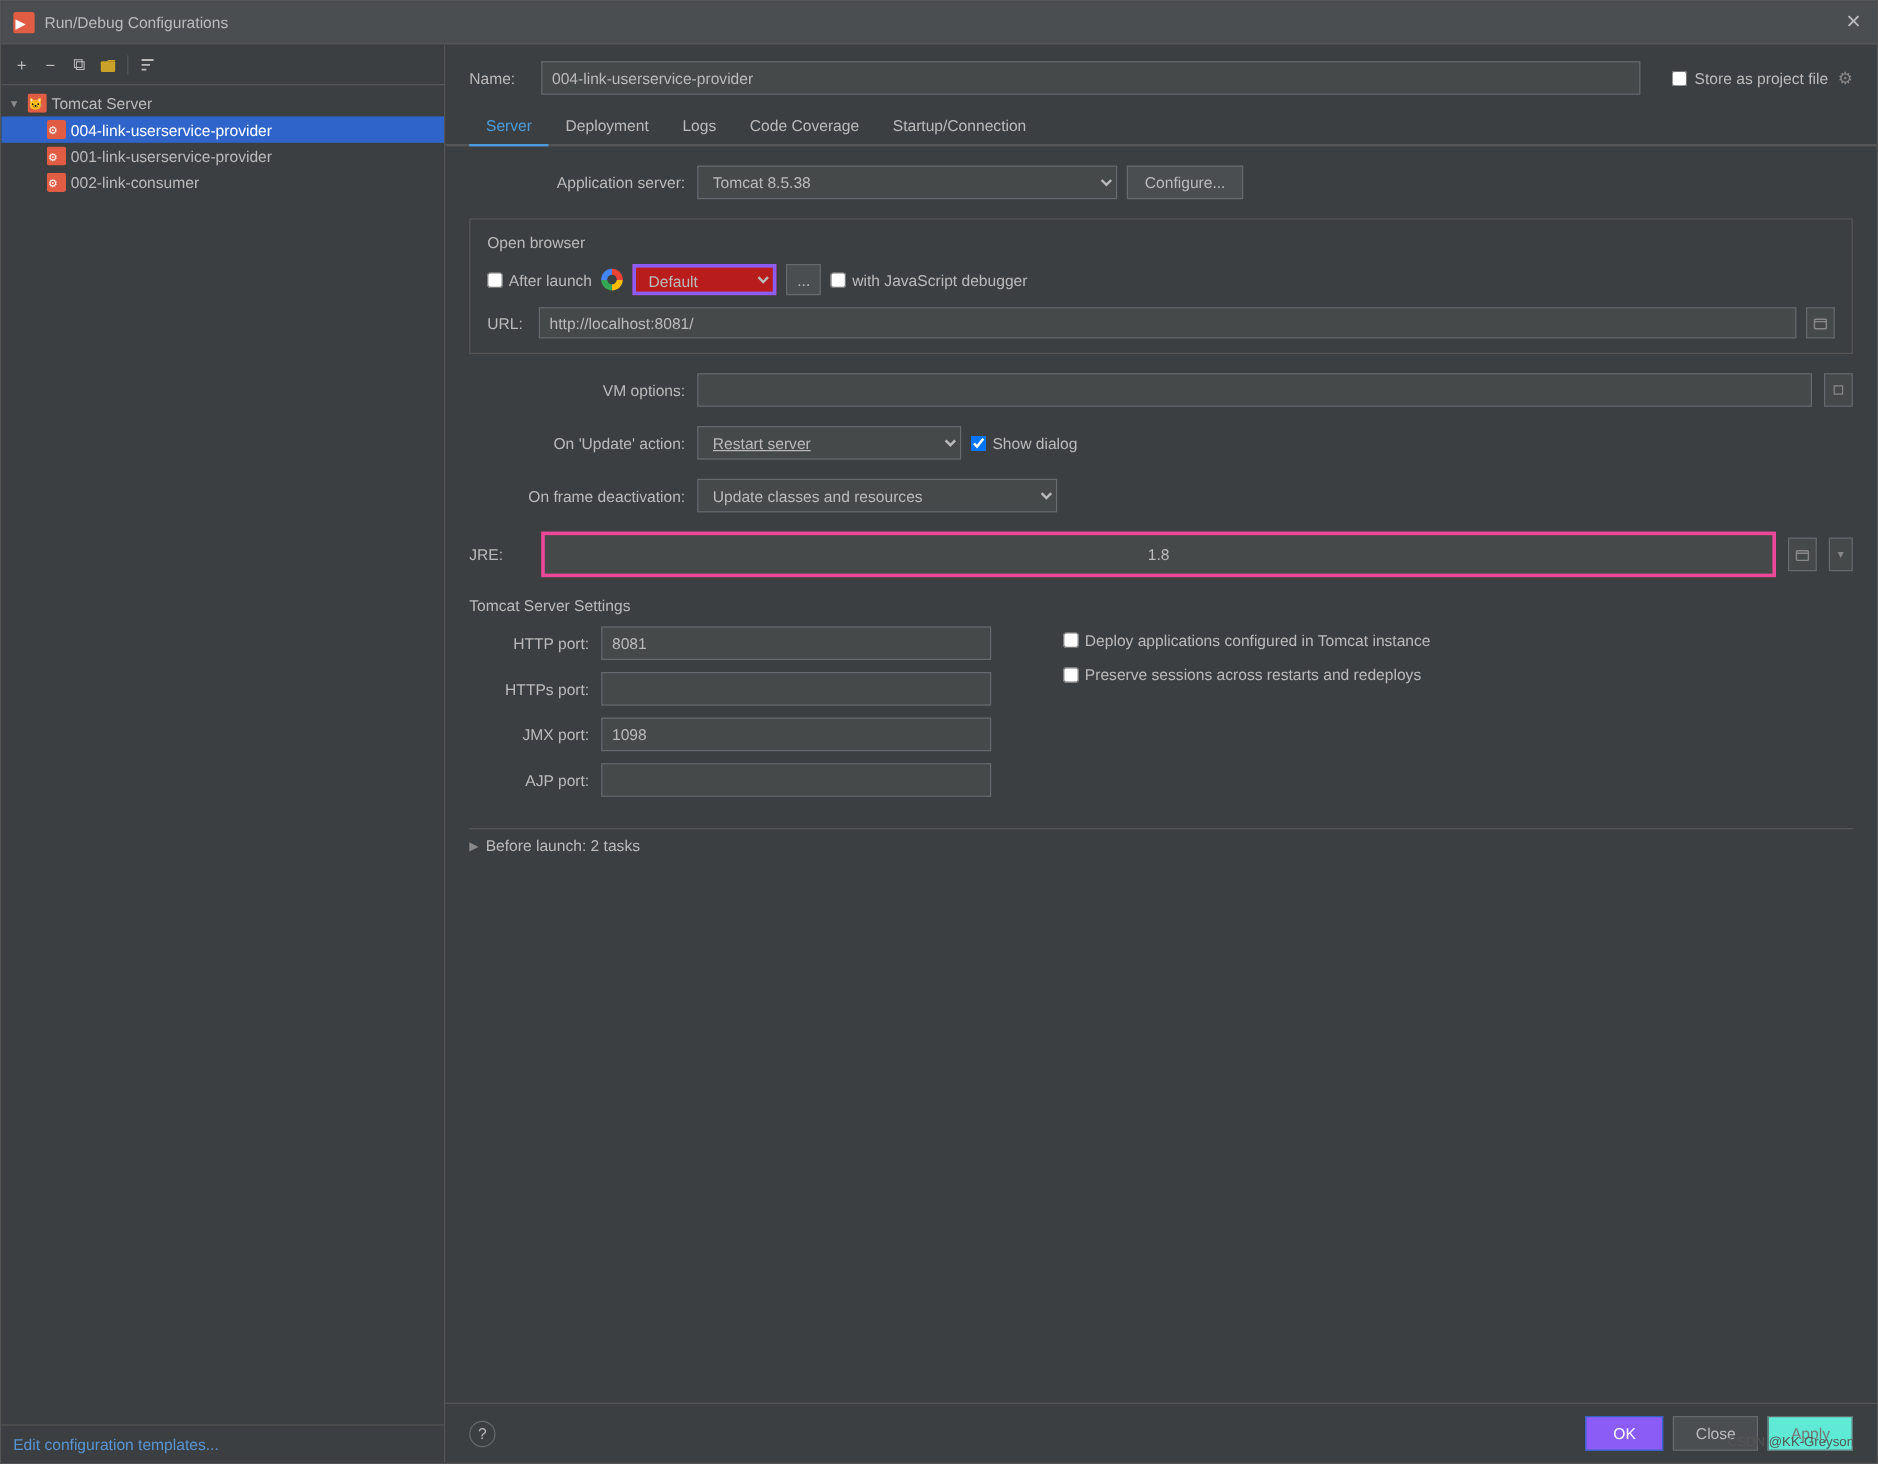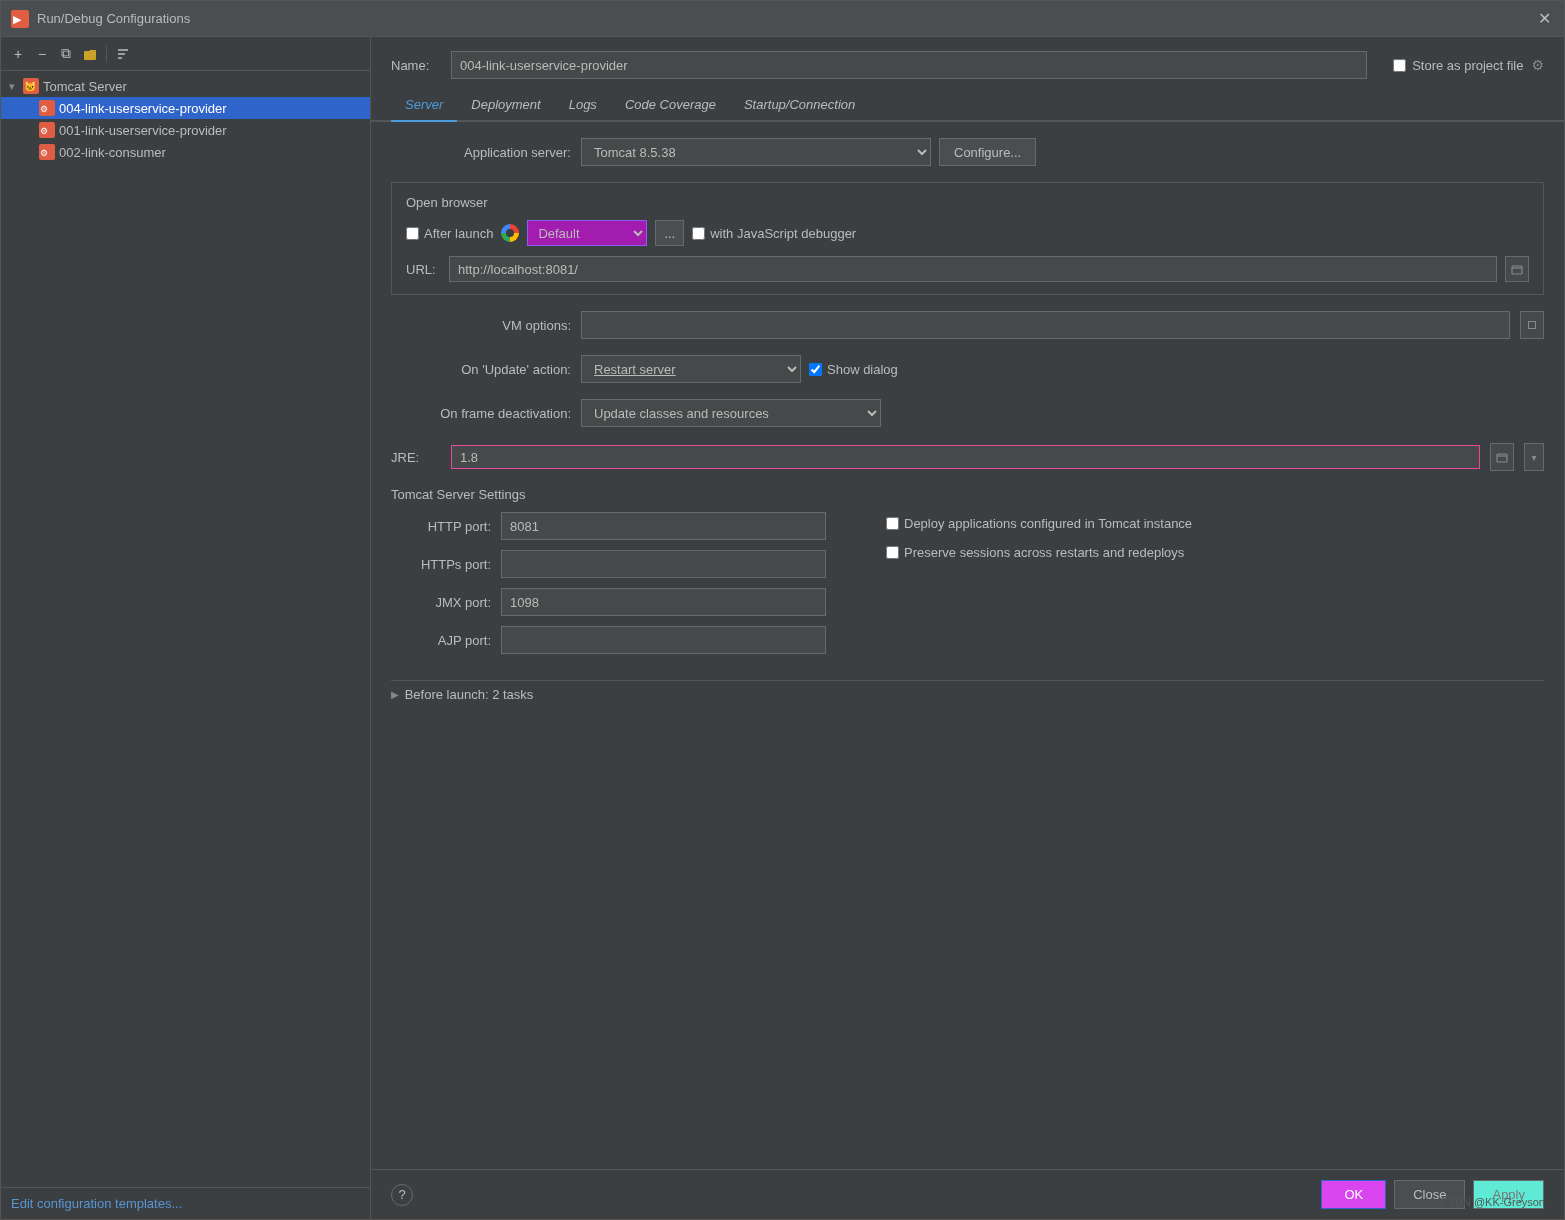--- a/index.html
+++ b/index.html
@@ -165,21 +165,20 @@
       padding: 0 20px;
       flex-shrink: 0;
     }
     .tab {
       padding: 8px 14px;
       cursor: pointer;
       color: #bbbbbb;
       font-size: 13px;
       border-bottom: 2px solid transparent;
       margin-bottom: -2px;
-      font-style: italic;
     }
     .tab.active {
       color: #4a9cde;
       border-bottom: 2px solid #4a9cde;
     }
     
     .tab-content {
       flex: 1;
       overflow-y: auto;
       padding: 16px 20px;
@@ -262,22 +261,22 @@
       content: '';
       position: absolute;
       width: 8px;
       height: 8px;
       border-radius: 50%;
       background: #3c3f41;
       top: 5px;
       left: 5px;
     }
     .browser-select {
-      background: #a21caf;
-      border: 1px solid #8b5cf6;
+      background: #b91c1c;
+      border: 3px solid #8b5cf6;
       color: #bbbbbb;
       padding: 3px 6px;
       font-size: 13px;
       height: 26px;
       outline: none;
       cursor: pointer;
       min-width: 120px;
     }
     .url-row {
       display: flex;
@@ -339,26 +338,27 @@
     .jre-row {
       display: flex;
       align-items: center;
       margin-bottom: 16px;
       gap: 10px;
     }
     .jre-label { color: #bbbbbb; min-width: 50px; }
     .jre-input {
       flex: 1;
       background: #45494a;
-      border: 1px solid #ec4899;
+      border: 3px solid #ec4899;
       color: #bbbbbb;
       padding: 3px 8px;
       font-size: 13px;
-      height: 24px;
-      outline: none;
+      height: 38px;
+      outline: none;
+      text-align: center;
     }
     .jre-btn {
       background: #45494a;
       border: 1px solid #646a6e;
       color: #888;
       width: 24px;
       height: 28px;
       cursor: pointer;
       display: flex;
       align-items: center;
@@ -461,21 +461,21 @@
       border: 1px solid #646a6e;
       background: none;
       color: #bbbbbb;
       cursor: pointer;
       font-size: 13px;
       display: flex;
       align-items: center;
       justify-content: center;
     }
     .btn-ok {
-      background: #d946ef;
+      background: #8b5cf6;
       border: 1px solid #2f65ca;
       color: #fff;
       padding: 6px 22px;
       font-size: 13px;
       cursor: pointer;
       outline: none;
     }
     .btn-close-dialog {
       background: #4a4e51;
       border: 1px solid #646a6e;

